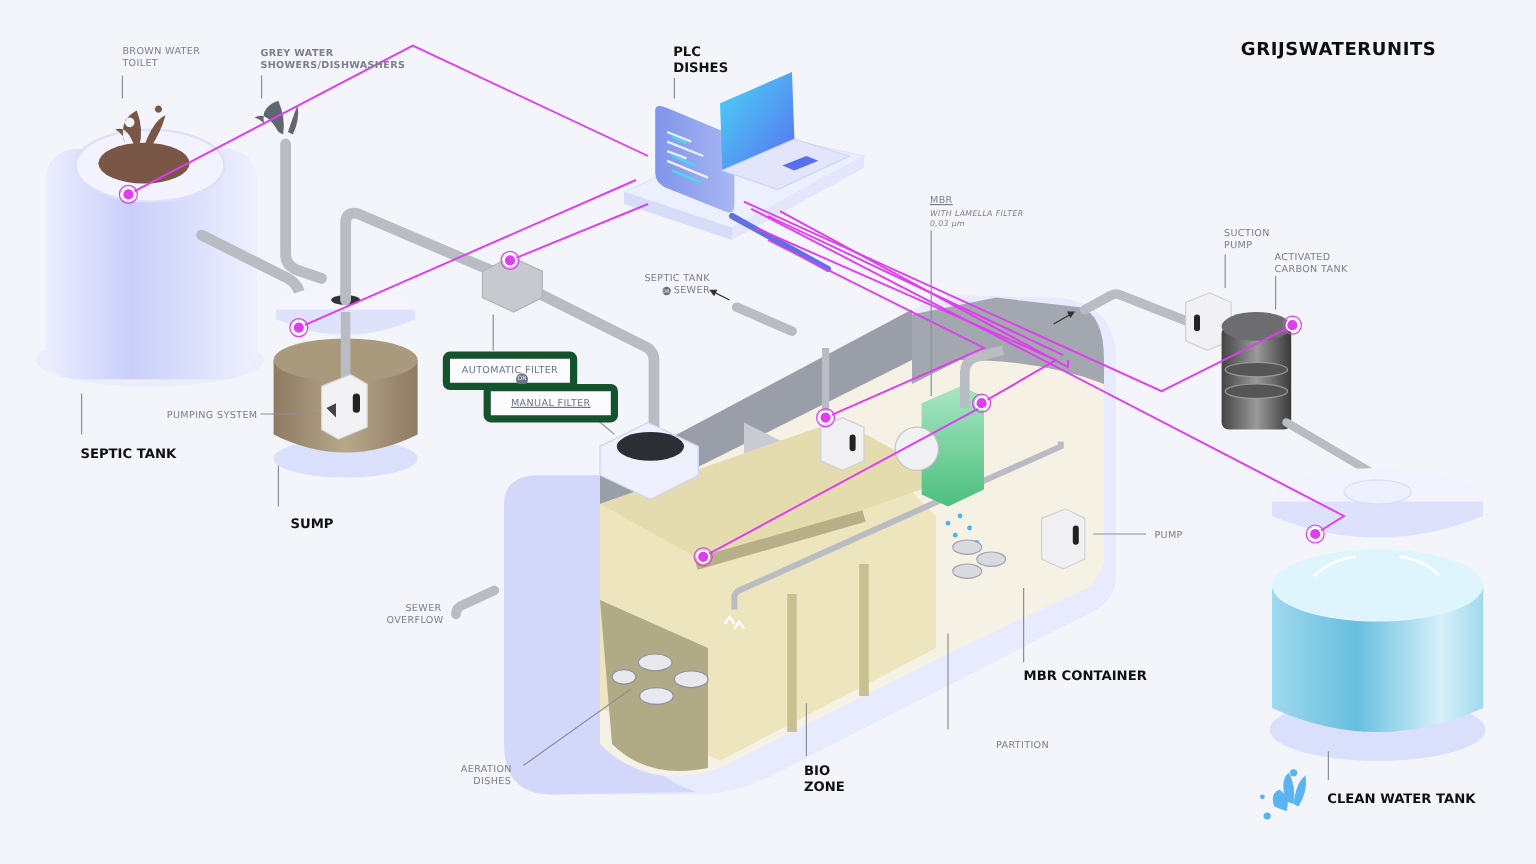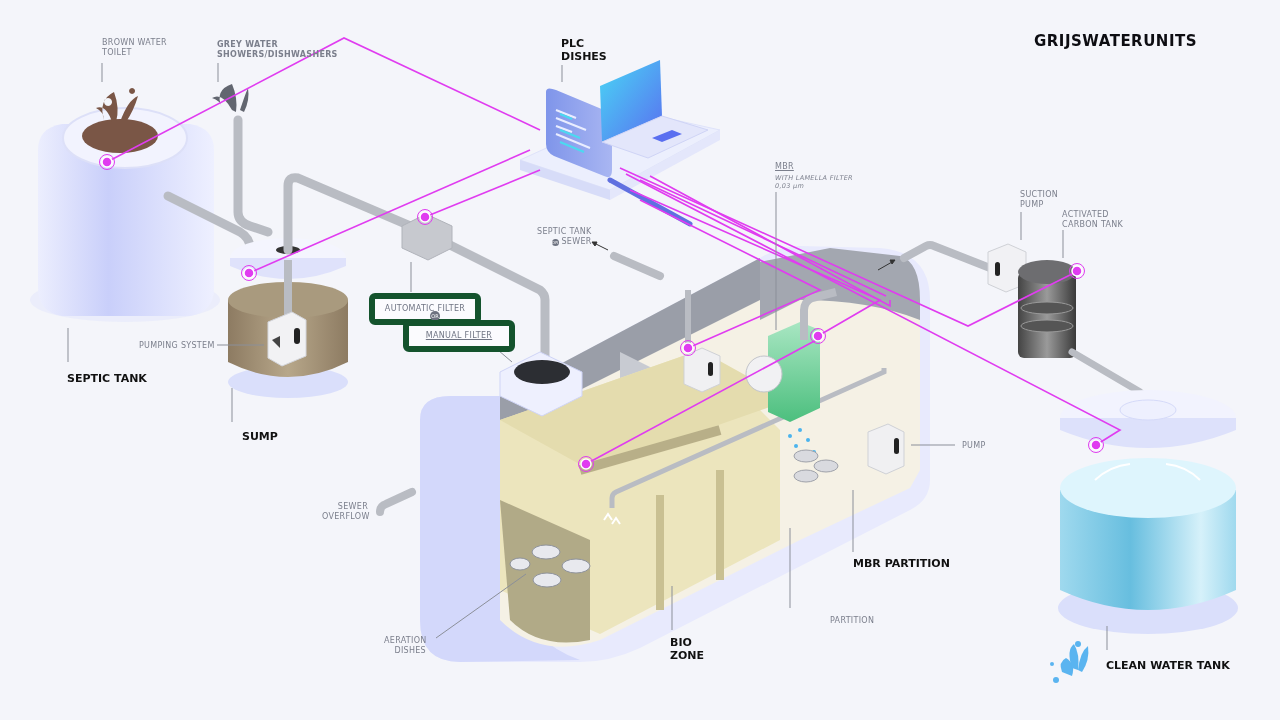--- a/index.html
+++ b/index.html
@@ -299,15 +299,15 @@
 </div>
 <div class="lbl" style="left:384px;top:636px;text-align:right;width:42px;">
   <div>AERATION</div>
   <div>DISHES</div>
 </div>
 <div class="lbl-big" style="left:670px;top:636px;">
   <div>BIO</div>
   <div>ZONE</div>
 </div>
 <div class="lbl" style="left:786px;top:616px;padding-left:44px;">PARTITION</div>
-<div class="lbl-big" style="left:853px;top:557px;">MBR PARTITION</div>
+<div class="lbl-big" style="left:853px;top:557px;">MBR CONTAINER</div>
 <div class="lbl" style="left:962px;top:441px;">PUMP</div>
 <div class="lbl-big" style="left:1106px;top:659px;">CLEAN WATER TANK</div>
 
 </body></html>

